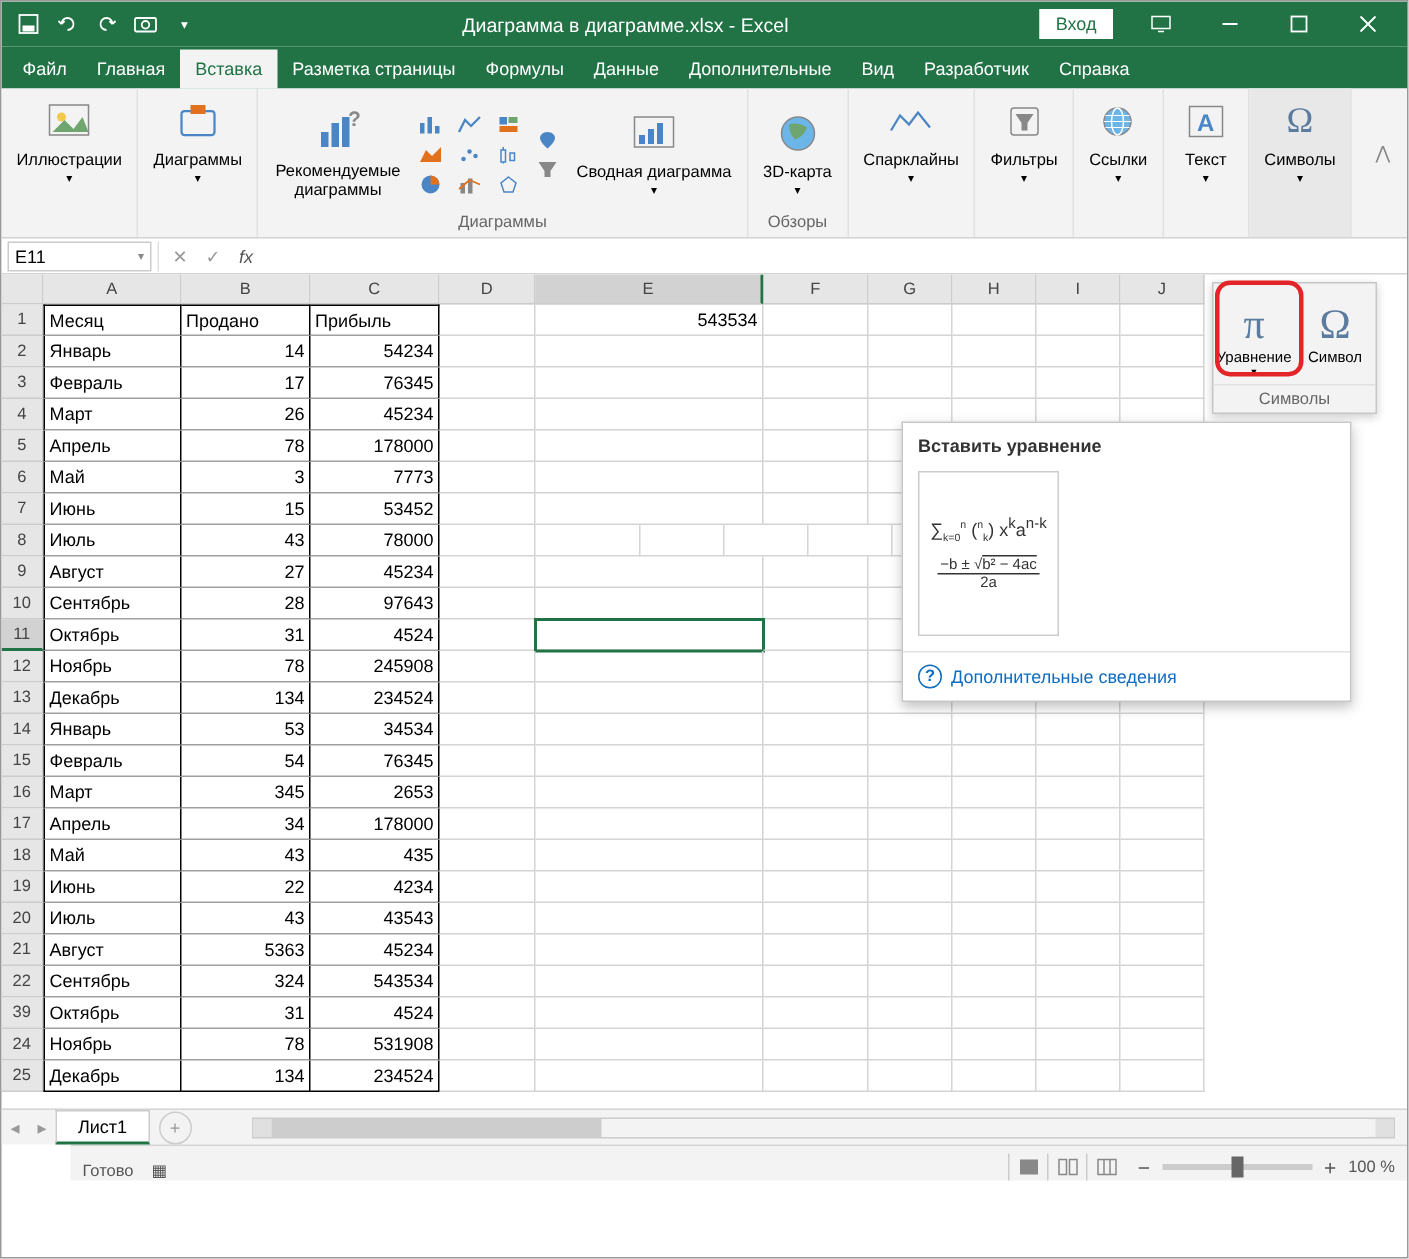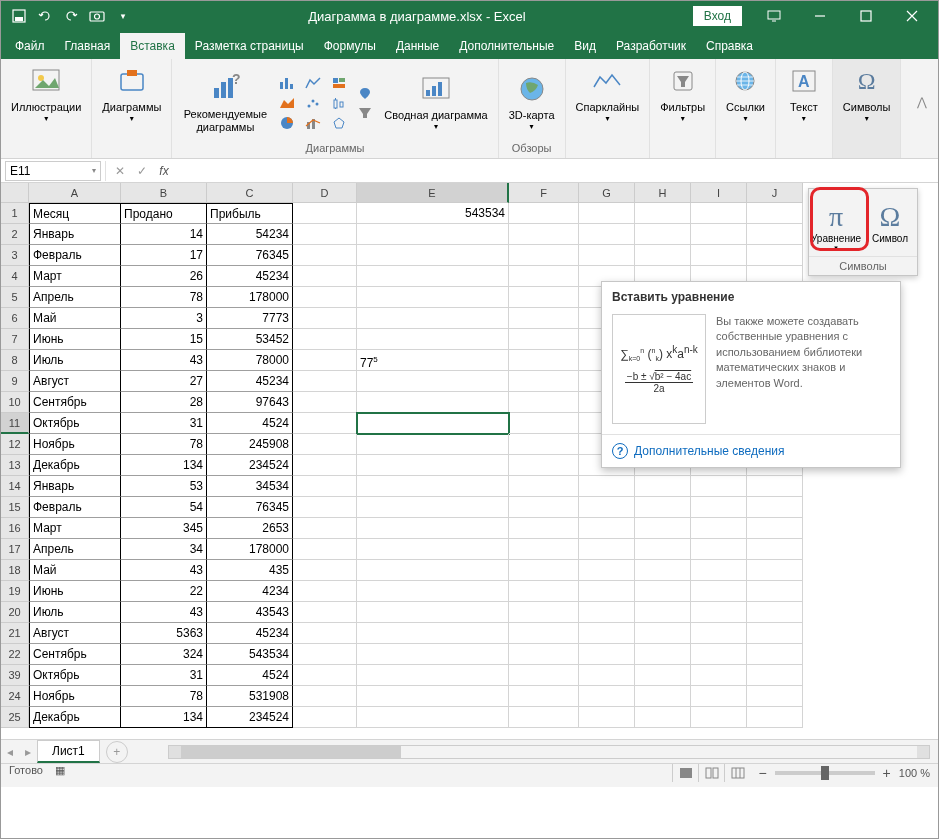--- a/index.html
+++ b/index.html
@@ -55,21 +55,21 @@
   
   .sheettabs { height: 24px; border-top: 1px solid #d4d4d4; display: flex; align-items: center; font-size: 12px; background: #f3f3f3; }
   .nav-arrow { width: 18px; height: 20px; display: flex; align-items: center; justify-content: center; cursor: pointer; color: #999; }
   .sheet-tab { padding: 3px 14px; background: #fff; border: 1px solid #ccc; border-bottom: 2px solid #217346; cursor: pointer; }
   .add-sheet { width: 22px; height: 22px; border: 1px solid #ccc; border-radius: 50%; display: flex; align-items: center; justify-content: center; margin-left: 6px; cursor: pointer; color: #999; }
   .hscroll { flex: 1; margin: 0 8px 0 40px; height: 14px; border: 1px solid #ccc; background: #f3f3f3; position: relative; }
   .hscroll-thumb { position: absolute; left: 12px; top: 0; width: 220px; height: 12px; background: #cdcdcd; }
   .hscroll-arr { width: 12px; height: 12px; background: #e0e0e0; position: absolute; top: 0;}
   
   
-  .status { height: 24px; background: #f3f3f3; border-top: 1px solid #d4d4d4; display: flex; align-items: flex-start; font-size: 11px; color: #555; padding: 0 8px; }
+  .status { height: 24px; background: #f3f3f3; border-top: 1px solid #d4d4d4; display: flex; align-items: flex-end; font-size: 11px; color: #555; padding: 0 8px; margin-left: 46px; }
   .status-right { margin-left: auto; display: flex; align-items: center; gap: 8px; }
   .view-btns { display: flex; }
   .view-btn { width: 26px; height: 18px; border-left: 1px solid #ccc; display: flex; align-items: center; justify-content: center; cursor: pointer; }
   .zoom-slider { width: 100px; height: 4px; background: #ccc; position: relative; }
   .zoom-thumb { width: 8px; height: 14px; background: #666; position: absolute; left: 46px; top: -5px; }
   
   
   .sym-panel { position: absolute; right: 20px; top: 187px; width: 110px; background: #f3f3f3; border: 1px solid #c6c6c6; box-shadow: 0 2px 6px rgba(0,0,0,0.2); display: flex; flex-direction: column; align-items: center; padding-top: 8px; z-index: 5; }
   .sym-icon { font-size: 28px; color: #5b7c9e; font-family: "Times New Roman", serif; }
   .sym-label-row { width: 100%; text-align: center; font-size: 11px; color: #666; border-top: 1px solid #e1e1e1; padding: 3px 0; }
@@ -505,21 +505,20 @@
         <div class="cell" style="width: 56px;"></div>
         <div class="cell" style="width: 56px;"></div>
         <div class="cell" style="width: 56px;"></div>
         <div class="cell" style="width: 56px;"></div>
       </div>
       <div class="row">
         <div class="cell" style="width: 92px; border-right: 1px solid rgb(0, 0, 0); border-bottom: 1px solid rgb(159, 159, 159); border-left: 1px solid rgb(0, 0, 0);">Июль</div>
         <div class="cell num" style="width: 86px; border-right: 1px solid rgb(0, 0, 0); border-bottom: 1px solid rgb(159, 159, 159);">43</div>
         <div class="cell num" style="width: 86px; border-right: 1px solid rgb(0, 0, 0); border-bottom: 1px solid rgb(159, 159, 159);">78000</div>
         <div class="cell" style="width: 64px;"></div>
-        <div class="cell" style="width: 152px;">77<sup style="font-size:8px;">5</sup></div>
         <div class="cell" style="width: 70px;"></div>
         <div class="cell" style="width: 56px;"></div>
         <div class="cell" style="width: 56px;"></div>
         <div class="cell" style="width: 56px;"></div>
         <div class="cell" style="width: 56px;"></div>
       </div>
       <div class="row">
         <div class="cell" style="width: 92px; border-right: 1px solid rgb(0, 0, 0); border-bottom: 1px solid rgb(159, 159, 159); border-left: 1px solid rgb(0, 0, 0);">Август</div>
         <div class="cell num" style="width: 86px; border-right: 1px solid rgb(0, 0, 0); border-bottom: 1px solid rgb(159, 159, 159);">27</div>
         <div class="cell num" style="width: 86px; border-right: 1px solid rgb(0, 0, 0); border-bottom: 1px solid rgb(159, 159, 159);">45234</div>
@@ -790,20 +789,19 @@
   <div class="tt-title">Вставить уравнение</div>
   <div class="tt-body">
     <div class="tt-img">
       <div style="font-size:12px;">∑<span style="font-size:7px;vertical-align:sub;">k=0</span><span style="font-size:7px;vertical-align:super;">n</span> (<span style="font-size:7px;vertical-align:super;">n</span><span style="font-size:7px;vertical-align:sub;">k</span>) x<sup>k</sup>a<sup>n-k</sup></div>
       <div style="text-align:center;font-size:10px;">
           <div style="border-bottom:1px solid #333;padding:0 2px;">−b ± √<span style="text-decoration:overline;">b² − 4ac</span></div>
           <div>2a</div>
         </div>
     </div>
     <div class="tt-text">
-      <p>Вы также можете создавать собственные уравнения с использованием библиотеки математических знаков и элементов Word.</p>
     </div>
   </div>
   <div class="tt-footer">
     <span class="qmark">?</span>
     <span>Дополнительные сведения</span>
   </div>
 </div>
 
 </body></html>

